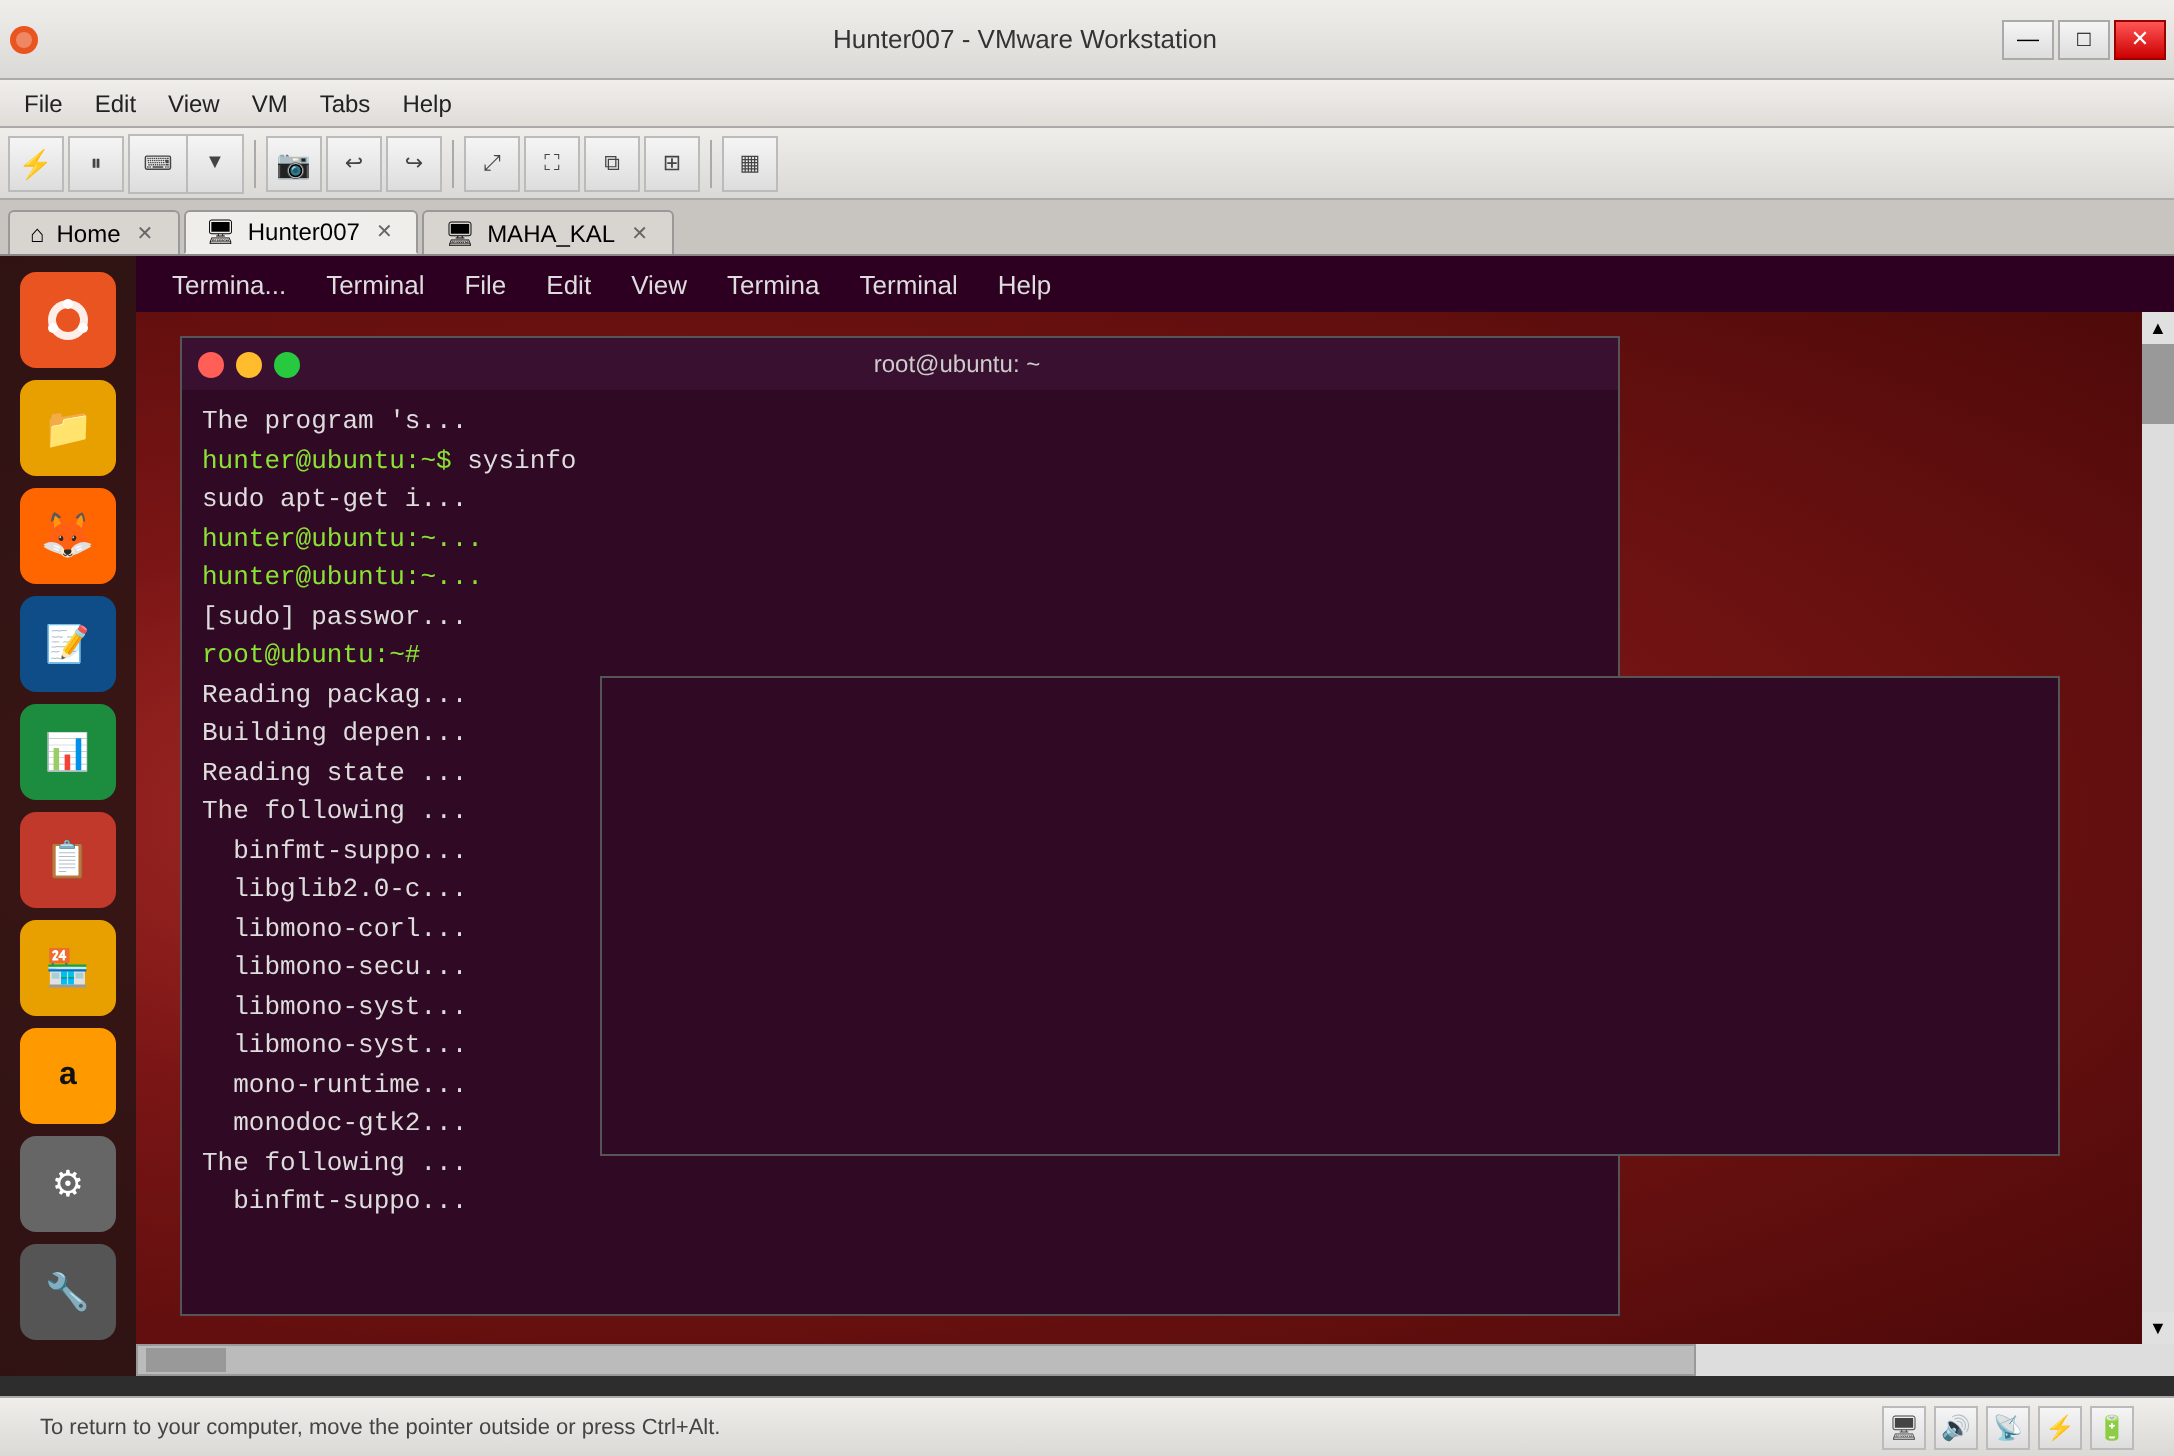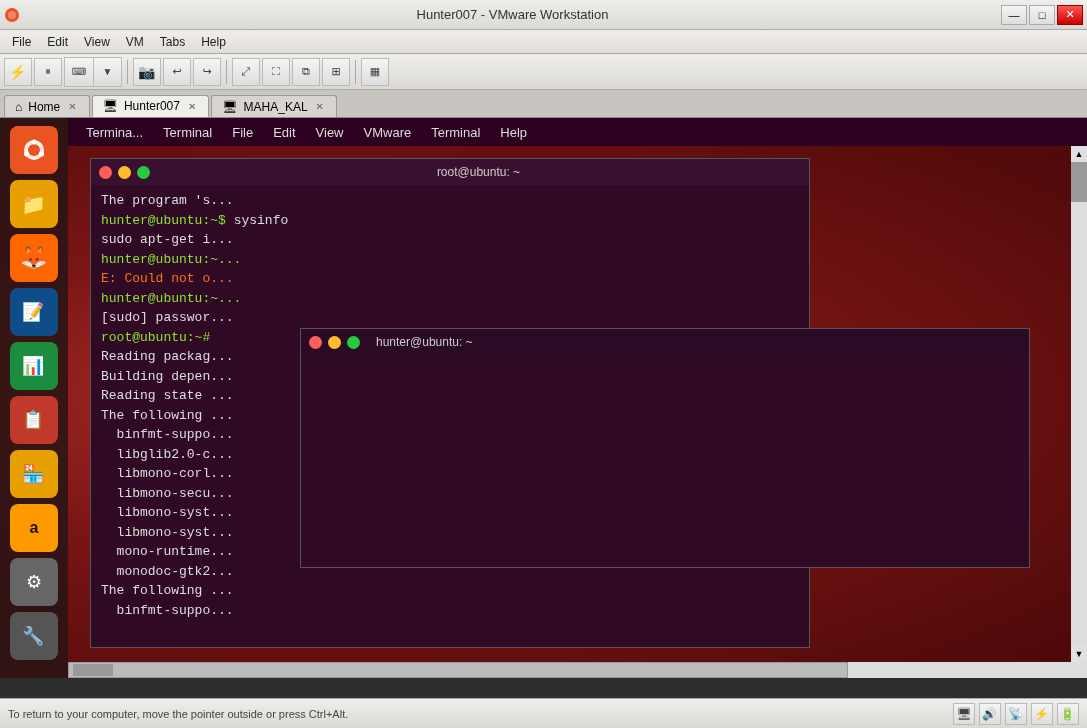--- a/index.html
+++ b/index.html
@@ -1,20 +1,20 @@
 <!DOCTYPE html>
 <html><head>
   <meta charset="utf-8">
   <style>
     * { margin: 0; padding: 0; box-sizing: border-box; }
     body { width: 1087px; height: 728px; font-family: 'Arial', sans-serif; overflow: hidden; background: #2d2d2d; }
 
     
     #title-bar {
-      width: 100%; height: 30px; background: linear-gradient(to bottom, #f0eeeb, #dbd9d5);
+      width: 100%; height: 40px; background: linear-gradient(to bottom, #f0eeeb, #dbd9d5);
       display: flex; align-items: center; justify-content: flex-end;
       border-bottom: 1px solid #aaa; user-select: none;
     }
     #title-bar .title-text {
       flex: 1; text-align: center; font-size: 13px; color: #333;
     }
     #title-bar .win-controls {
       display: flex; align-items: center; gap: 2px; padding-right: 4px;
     }
     #title-bar .win-controls button {
@@ -144,21 +144,21 @@
     }
     #terminal-hunter .term-body {
       padding: 6px 10px; font-family: 'Courier New', monospace; font-size: 13px;
       color: #ddd; height: calc(100% - 26px); overflow: hidden;
     }
 
     
     #status-bar {
       position: absolute; bottom: 0; left: 0; right: 0; height: 30px;
       background: linear-gradient(to bottom, #f0eeeb, #dbd9d5);
-      display: flex; align-items: center; padding: 0 8px;
+      display: flex; align-items: center; padding: 0 20px;
       border-top: 1px solid #aaa; font-size: 11px; color: #444;
     }
     #status-bar .status-text { flex: 1; }
     #status-bar .status-icons { display: flex; gap: 4px; align-items: center; }
     #status-bar .status-icon-box {
       width: 22px; height: 22px; background: linear-gradient(to bottom, #f5f5f5, #ddd);
       border: 1px solid #bbb; display: flex; align-items: center; justify-content: center;
       font-size: 12px; cursor: pointer;
     }
 
@@ -231,21 +231,21 @@
 
 <div id="vm-area" style="height: 560px; position: relative;">
   <div id="vm-bg"></div>
 
   <div id="term-menu">
     <div class="term-menu-item">Termina...</div>
     <div class="term-menu-item">Terminal</div>
     <div class="term-menu-item">File</div>
     <div class="term-menu-item">Edit</div>
     <div class="term-menu-item">View</div>
-    <div class="term-menu-item">VMware</div>
+    <div class="term-menu-item">Termina</div>
     <div class="term-menu-item">Terminal</div>
     <div class="term-menu-item">Help</div>
   </div>
 
   <div id="sidebar">
     <div class="sidebar-icon ubuntu">
       <svg width="24" height="24" viewBox="0 0 24 24">
         <circle cx="12" cy="12" r="10" fill="white" opacity="0.9"></circle>
         <circle cx="12" cy="12" r="6" fill="#e95420"></circle>
         <circle cx="12" cy="4" r="2.5" fill="white"></circle>
@@ -269,21 +269,20 @@
       <button class="term-btn close"></button>
       <button class="term-btn min"></button>
       <button class="term-btn max"></button>
       <span class="term-title">root@ubuntu: ~</span>
     </div>
     <div class="term-body">
       <div class="term-line">The program 's...</div>
       <div class="term-line"><span class="term-prompt">hunter@ubuntu:~$</span><span class="term-cmd"> sysinfo</span></div>
       <div class="term-line">sudo apt-get i...</div>
       <div class="term-line"><span class="term-prompt">hunter@ubuntu:~...</span></div>
-      <div class="term-line term-error">E: Could not o...</div>
       <div class="term-line"><span class="term-prompt">hunter@ubuntu:~...</span></div>
       <div class="term-line">[sudo] passwor...</div>
       <div class="term-line"><span class="term-prompt">root@ubuntu:~#</span></div>
       <div class="term-line">Reading packag...</div>
       <div class="term-line">Building depen...</div>
       <div class="term-line">Reading state ...</div>
       <div class="term-line">The following ...</div>
       <div class="term-line">&nbsp;&nbsp;binfmt-suppo...</div>
       <div class="term-line">&nbsp;&nbsp;libglib2.0-c...</div>
       <div class="term-line">&nbsp;&nbsp;libmono-corl...</div>
@@ -291,26 +290,20 @@
       <div class="term-line">&nbsp;&nbsp;libmono-syst...</div>
       <div class="term-line">&nbsp;&nbsp;libmono-syst...</div>
       <div class="term-line">&nbsp;&nbsp;mono-runtime...</div>
       <div class="term-line">&nbsp;&nbsp;monodoc-gtk2...</div>
       <div class="term-line">The following ...</div>
       <div class="term-line">&nbsp;&nbsp;binfmt-suppo...</div>
     </div>
   </div>
 
   <div id="terminal-hunter">
-    <div class="term-titlebar">
-      <button class="term-btn close"></button>
-      <button class="term-btn min"></button>
-      <button class="term-btn max"></button>
-      <span class="term-title">hunter@ubuntu: ~</span>
-    </div>
   </div>
 
   <div style="position:absolute;bottom:0;left:68px;right:16px;height:16px;background:#ddd;z-index:25;">
     <div style="width:780px;height:100%;background:#bbb;border:1px solid #999;display:flex;align-items:center;">
       <div style="width:40px;height:12px;background:#999;margin-left:4px;"></div>
     </div>
   </div>
 
   <div style="position:absolute;right:0;top:28px;width:16px;bottom:0;background:#ddd;z-index:25;">
     <div style="width:100%;height:16px;background:#e0e0e0;display:flex;align-items:center;justify-content:center;cursor:pointer;font-size:9px;">▲</div>

